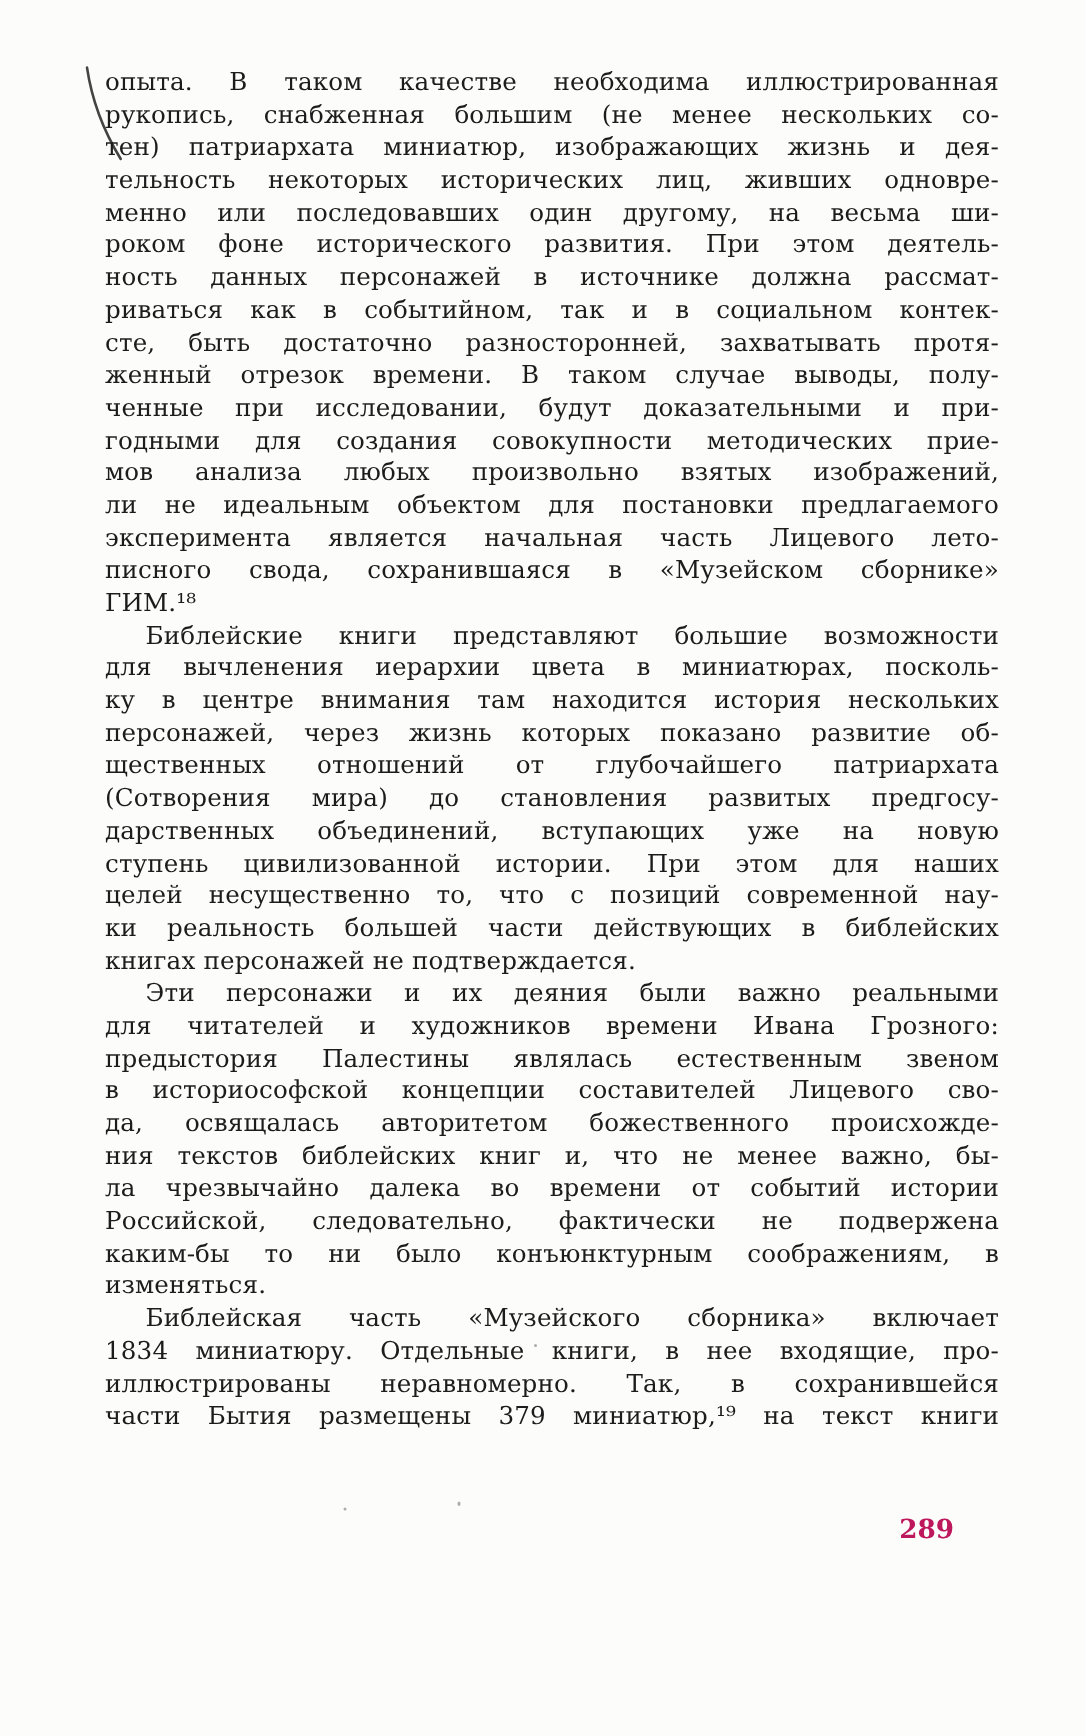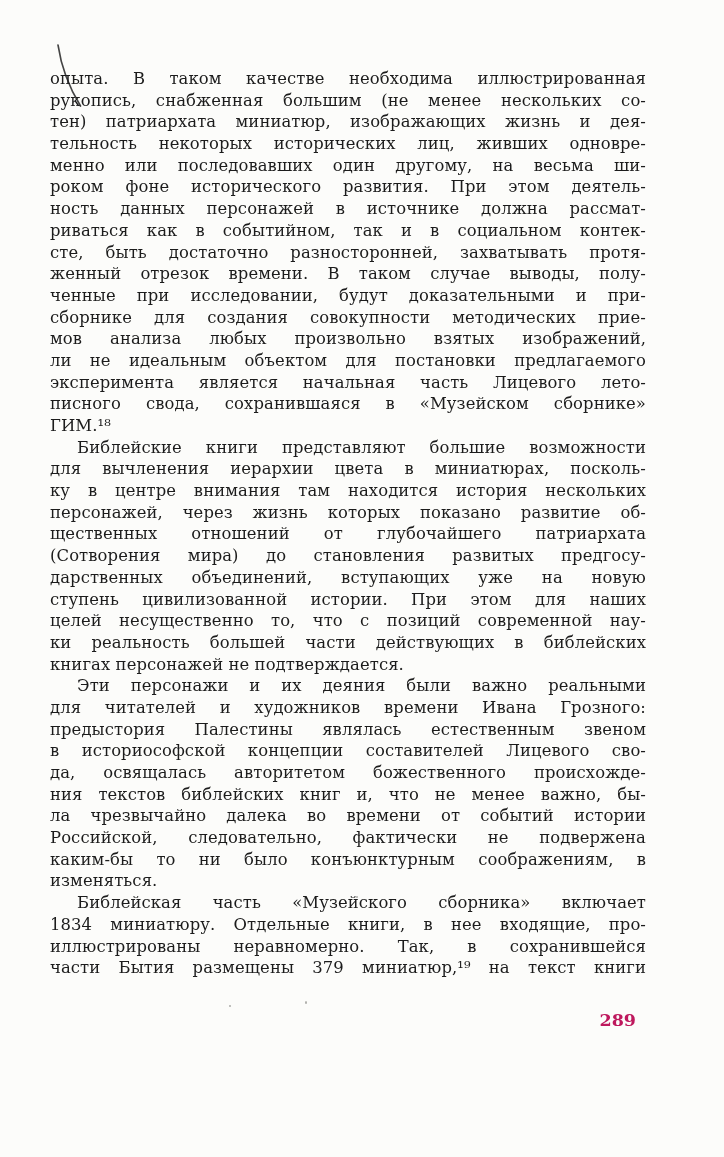--- a/index.html
+++ b/index.html
@@ -8,29 +8,28 @@
   }
   body {
     width: 724px;
     height: 1157px;
     position: relative;
     overflow: hidden;
     background: #fcfcfa;
   }
   .text-block {
     position: absolute;
-    left: 50px;
+    left: 70px;
     top: 44px;
     width: 596px;
     font-family: "DejaVu Serif", "Liberation Serif", serif;
     font-size: 16.4px;
     line-height: 21.7px;
     color: #1c1c1c;
     letter-spacing: 0.1px;
-    margin-top: 24px;
   }
   .paragraph {
     margin: 0;
   }
   .line {
     text-align: justify;
     text-align-last: justify;
     -moz-text-align-last: justify;
     height: 21.7px;
     overflow: hidden;
@@ -82,21 +81,21 @@
       <div class="line">рукопись, снабженная большим (не менее нескольких со-</div>
       <div class="line">тен) патриархата миниатюр, изображающих жизнь и дея-</div>
       <div class="line">тельность некоторых исторических лиц, живших одновре-</div>
       <div class="line">менно или последовавших один другому, на весьма ши-</div>
       <div class="line">роком фоне исторического развития. При этом деятель-</div>
       <div class="line">ность данных персонажей в источнике должна рассмат-</div>
       <div class="line">риваться как в событийном, так и в социальном контек-</div>
       <div class="line">сте, быть достаточно разносторонней, захватывать протя-</div>
       <div class="line">женный отрезок времени. В таком случае выводы, полу-</div>
       <div class="line">ченные при исследовании, будут доказательными и при-</div>
-      <div class="line">сборнике для создания совокупности методических прие-</div>
+      <div class="line">годными для создания совокупности методических прие-</div>
       <div class="line">мов анализа любых произвольно взятых изображений,</div>
       <div class="line">ли не идеальным объектом для постановки предлагаемого</div>
       <div class="line">эксперимента является начальная часть Лицевого лето-</div>
       <div class="line">писного свода, сохранившаяся в «Музейском сборнике»</div>
       <div class="line endline">ГИМ.¹⁸</div>
     </div>
     <div class="paragraph">
       <div class="line indent">Библейские книги представляют большие возможности</div>
       <div class="line">для вычленения иерархии цвета в миниатюрах, посколь-</div>
       <div class="line">ку в центре внимания там находится история нескольких</div>

